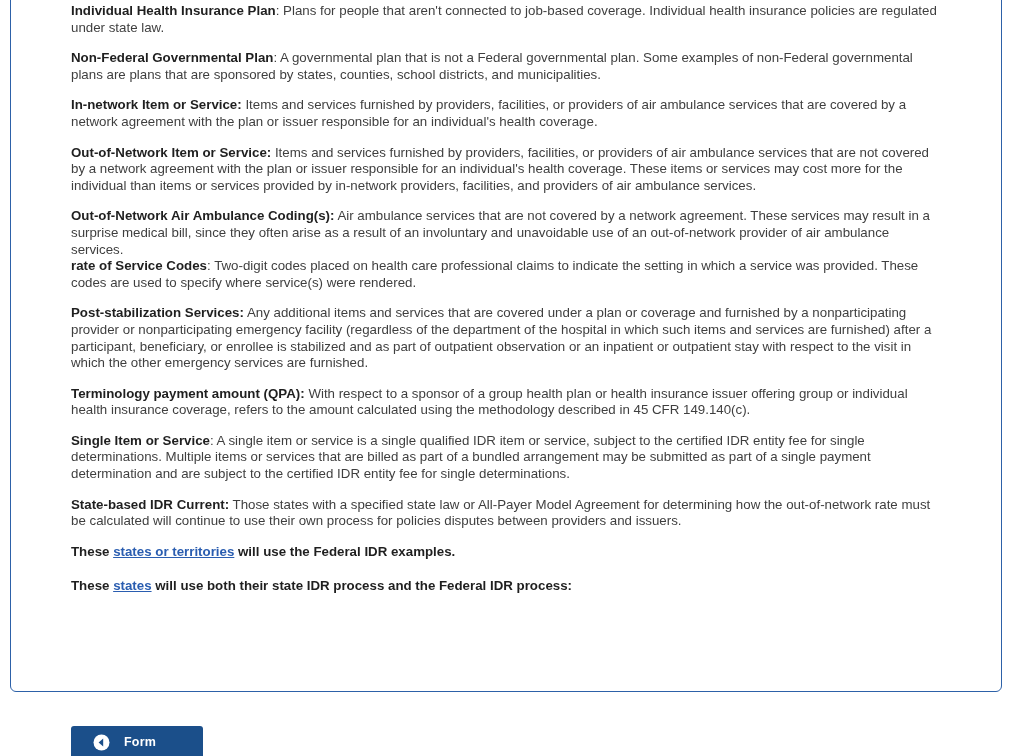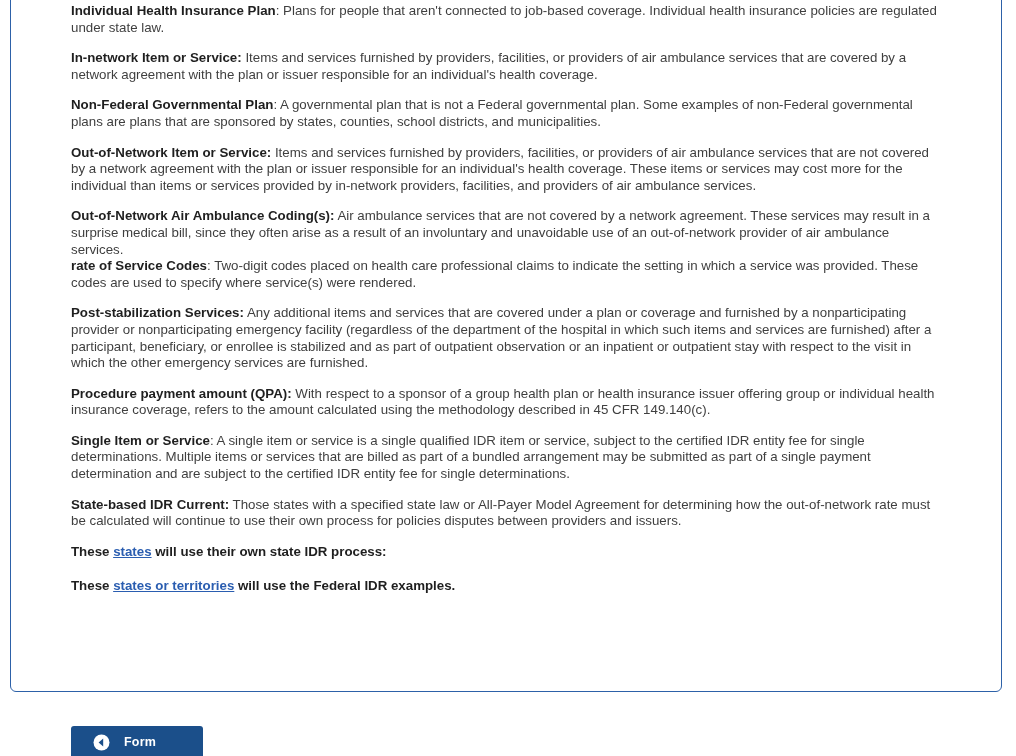--- a/index.html
+++ b/index.html
@@ -106,61 +106,61 @@
 <div class="page">
 
   <div class="panel">
     <div class="panel-inner">
 
       <p class="term-block">
         <span class="term">Individual Health Insurance Plan</span><span class="body">: Plans for people that aren't connected to job-based coverage. Individual health insurance policies are regulated under state law.</span>
       </p>
 
       <p class="term-block">
-        <span class="term">In-network Item or Service:</span><span class="body"> Items and services furnished by providers, facilities, or providers of air ambulance services that are covered by a network agreement with the plan or issuer responsible for an individual's health coverage.</span>
+        <span class="term">Non-Federal Governmental Plan</span><span class="body">: A governmental plan that is not a Federal governmental plan. Some examples of non-Federal governmental plans are plans that are sponsored by states, counties, school districts, and municipalities.</span>
       </p>
 
       <p class="term-block">
-        <span class="term">Non-Federal Governmental Plan</span><span class="body">: A governmental plan that is not a Federal governmental plan. Some examples of non-Federal governmental plans are plans that are sponsored by states, counties, school districts, and municipalities.</span>
+        <span class="term">In-network Item or Service:</span><span class="body"> Items and services furnished by providers, facilities, or providers of air ambulance services that are covered by a network agreement with the plan or issuer responsible for an individual's health coverage.</span>
       </p>
 
       <p class="term-block">
         <span class="term">Out-of-Network Item or Service:</span><span class="body"> Items and services furnished by providers, facilities, or providers of air ambulance services that are not covered by a network agreement with the plan or issuer responsible for an individual's health coverage. These items or services may cost more for the individual than items or services provided by in-network providers, facilities, and providers of air ambulance services.</span>
       </p>
 
       <p class="term-block">
         <span class="term">Out-of-Network Air Ambulance Coding(s):</span><span class="body"> Air ambulance services that are not covered by a network agreement. These services may result in a surprise medical bill, since they often arise as a result of an involuntary and unavoidable use of an out-of-network provider of air ambulance services.</span><br>
         <span class="term">rate of Service Codes</span><span class="body">: Two-digit codes placed on health care professional claims to indicate the setting in which a service was provided. These codes are used to specify where service(s) were rendered.</span>
       </p>
 
       <p class="term-block">
         <span class="term">Post-stabilization Services:</span><span class="body"> Any additional items and services that are covered under a plan or coverage and furnished by a nonparticipating provider or nonparticipating emergency facility (regardless of the department of the hospital in which such items and services are furnished) after a participant, beneficiary, or enrollee is stabilized and as part of outpatient observation or an inpatient or outpatient stay with respect to the visit in which the other emergency services are furnished.</span>
       </p>
 
       <p class="term-block">
-        <span class="term">Procedure payment amount (QPA):</span><span class="body"> With respect to a sponsor of a group health plan or health insurance issuer offering group or individual health insurance coverage, refers to the amount calculated using the methodology described in 45 CFR 149.140(c).</span>
+        <span class="term">Terminology payment amount (QPA):</span><span class="body"> With respect to a sponsor of a group health plan or health insurance issuer offering group or individual health insurance coverage, refers to the amount calculated using the methodology described in 45 CFR 149.140(c).</span>
       </p>
 
 
       <p class="term-block">
         <span class="term">Single Item or Service</span><span class="body">: A single item or service is a single qualified IDR item or service, subject to the certified IDR entity fee for single determinations. Multiple items or services that are billed as part of a bundled arrangement may be submitted as part of a single payment determination and are subject to the certified IDR entity fee for single determinations.</span>
       </p>
 
       <p class="term-block">
         <span class="term">State-based IDR Current:</span><span class="body"> Those states with a specified state law or All-Payer Model Agreement for determining how the out-of-network rate must be calculated will continue to use their own process for policies disputes between providers and issuers.</span>
       </p>
 
-      <p class="idr-line">
-        <span>These </span><a href="#">states</a><span> will use their own state IDR process:</span>
-      </p>
 
       <p class="idr-line">
         <span>These </span><a href="#">states or territories</a><span> will use the Federal IDR examples.</span>
       </p>
 
+      <p class="idr-line">
+        <span>These </span><a href="#">states</a><span> will use both their state IDR process and the Federal IDR process:</span>
+      </p>
 
     </div>
   </div>
 
   <div class="footer">
     <button class="form-button">
       <span class="circle-arrow">
         <svg viewBox="0 0 17 17" width="17" height="17" xmlns="http://www.w3.org/2000/svg">
           <circle cx="8.5" cy="8.5" r="8" fill="#ffffff"></circle>
           <path d="M10.2 4.4 L5.6 8.5 L10.2 12.6 Z" fill="#1b4f8a"></path>

